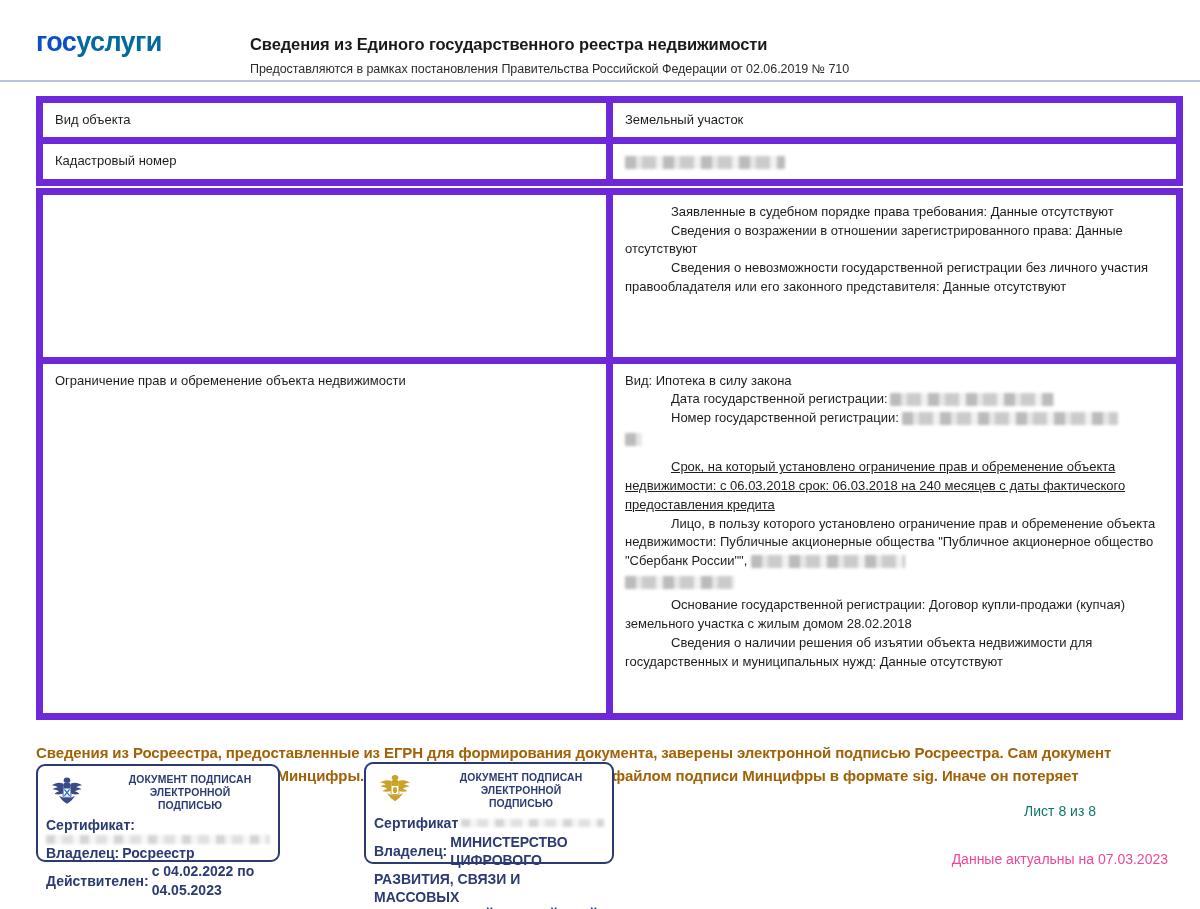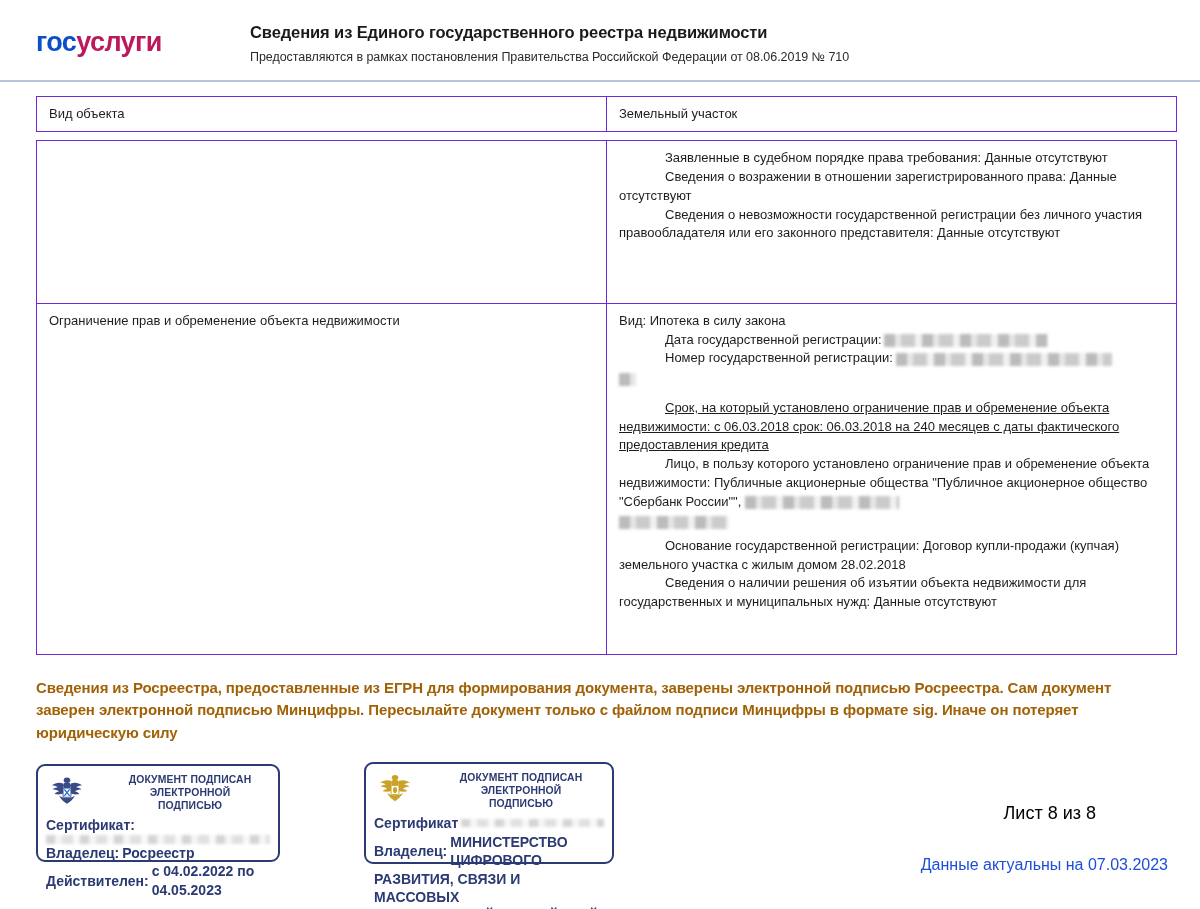--- a/index.html
+++ b/index.html
@@ -29,25 +29,26 @@
     font-size: 27px;
     font-weight: 700;
     letter-spacing: -0.6px;
     line-height: 1;
     padding-top: 7px;
     width: 200px;
     flex: 0 0 200px;
     user-select: none;
   }
   .logo .seg-a { color: #0b4ecc; margin-top: 8px; }
-  .logo .seg-b { color: #be185d; text-align: right; }
+  .logo .seg-b { color: #0369a1; text-align: right; }
 
   .header-text {
     flex: 1 1 auto;
     padding-left: 14px;
+    margin-top: 12px;
   }
   .header-title {
     font-size: 16.5px;
     font-weight: 700;
     color: #1a1a1a;
     line-height: 1.25;
     margin: 0 0 7px 0;
     letter-spacing: -0.1px;
   }
   .header-sub {
@@ -70,21 +71,21 @@
   .table-wrap {
     padding: 14px 24px 0 36px;
   }
   table.egrn {
     width: 1140px;
     border-collapse: collapse;
     table-layout: fixed;
     font-size: 13px;
   }
   table.egrn td {
-    border: 1px solid #6d28d9;
+    border: 7px solid #6d28d9;
     vertical-align: top;
     padding: 8px 10px 8px 12px;
     line-height: 1.42;
     color: #1d1d1d;
   }
   td.col-label { width: 570px; }
   td.col-value { width: 570px; }
 
   tr.row-gap td {
     border: none;
@@ -200,59 +201,65 @@
 
   
   .footer-right {
     position: absolute;
     right: 32px;
     top: 802px;
     text-align: right;
     width: 420px;
   }
   .sheet-line {
-    font-size: 18px;
-    color: #000000;
+    font-size: 14px;
+    color: #0f766e;
     margin: 0 72px 0 0;
     line-height: 1.3;
   }
   .actual-line {
-    font-size: 16px;
-    color: #1d4ed8;
+    font-size: 14px;
+    color: #ec4899;
     margin: 30px 0 0 0;
     line-height: 1.3;
   }
 </style>
 </head>
 <body>
 
 <div class="doc-header">
   <div class="logo">
     <span class="seg-a">гос</span><span class="seg-b">услуги</span>
   </div>
   <div class="header-text">
     <h1 class="header-title">Сведения из Единого государственного реестра недвижимости</h1>
-    <p class="header-sub">Предоставляются в рамках постановления Правительства Российской Федерации от 08.06.2019 № 710</p>
+    <p class="header-sub">Предоставляются в рамках постановления Правительства Российской Федерации от 02.06.2019 № 710</p>
   </div>
 </div>
 <div class="header-rule"></div>
 
 <div class="table-wrap">
   <table class="egrn">
     <colgroup>
         <col class="col-label">
         <col class="col-value">
       </colgroup>
     <tbody>
 
       <tr>
         <td class="col-label">Вид объекта</td>
         <td class="col-value">Земельный участок</td>
       </tr>
 
+      <tr>
+        <td class="col-label">Кадастровый номер</td>
+        <td class="col-value">
+          <span class="redact" style="width:160px;"></span>
+        </td>
+      </tr>
 
       <tr class="row-gap">
         <td></td>
           <td></td>
       </tr>
 
       <tr>
         <td class="col-label"></td>
         <td class="col-value">
           <p class="p">Заявленные в судебном порядке права требования: Данные отсутствуют</p>

